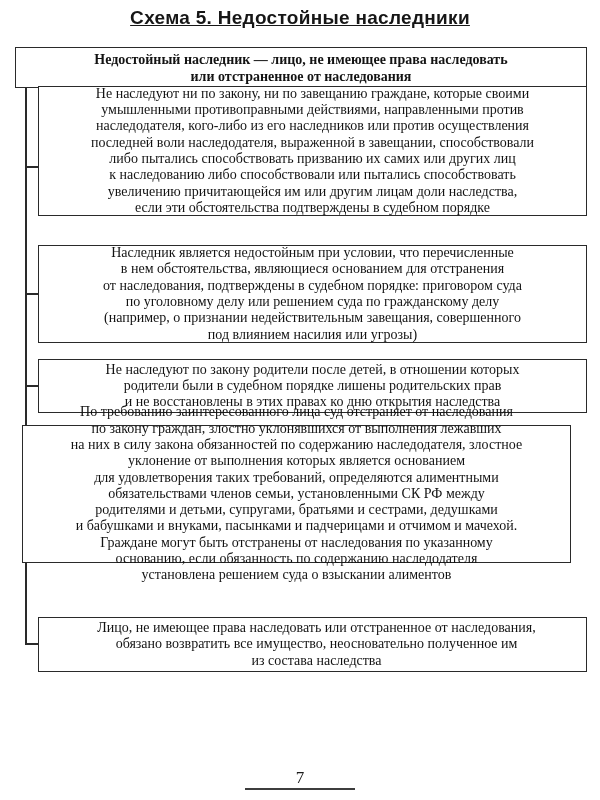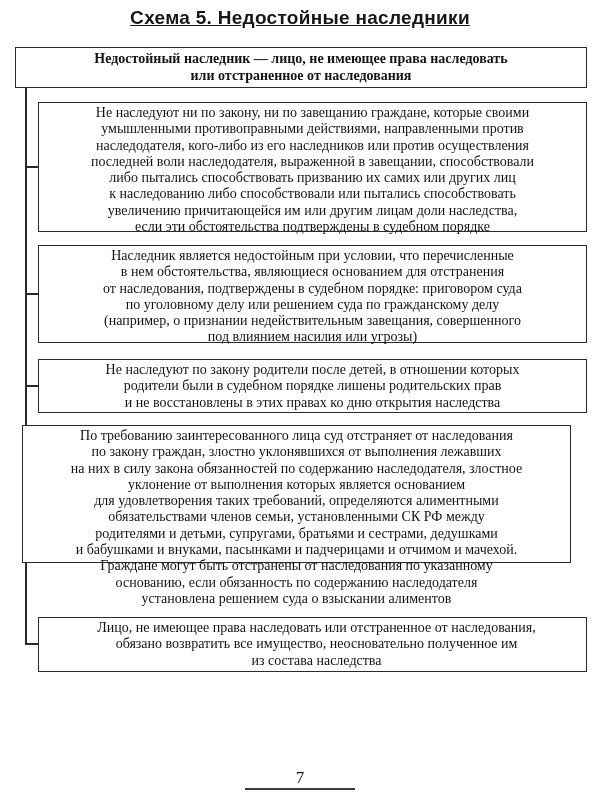--- a/index.html
+++ b/index.html
@@ -29,34 +29,35 @@
     letter-spacing: 0.3px;
     color: #161616;
     text-decoration: underline;
   }
   .node {
     position: absolute;
     box-sizing: border-box;
     background: #ffffff;
     border: 1.5px solid #2a2a2a;
     display: flex;
+    align-items: center;
     justify-content: center;
     padding: 2px 4px;
   }
   .node-text {
     font-family: "Liberation Serif", serif;
     font-size: 14px;
     line-height: 16.3px;
     text-align: center;
     white-space: pre-line;
     color: #131313;
   }
   .root-node { left: 15px; top: 47px; width: 572px; height: 41px; }
   .root-node .node-text { font-weight: bold; line-height: 17px; }
-  .box-1 { left: 38px; top: 102px; width: 549px; height: 130px; }
+  .box-1 { left: 38px; top: 86px; width: 549px; height: 130px; }
   .box-2 { left: 38px; top: 245px; width: 549px; height: 98px;  }
   .box-3 { left: 38px; top: 359px; width: 549px; height: 54px;  }
   .box-4 { left: 22px; top: 425px; width: 549px; height: 138px; }
   .box-5 { left: 38px; top: 617px; width: 549px; height: 55px; padding-left: 12px;  }
   .trunk {
     position: absolute;
     left: 25px;
     top: 88px;
     width: 2px;
     height: 557px;

